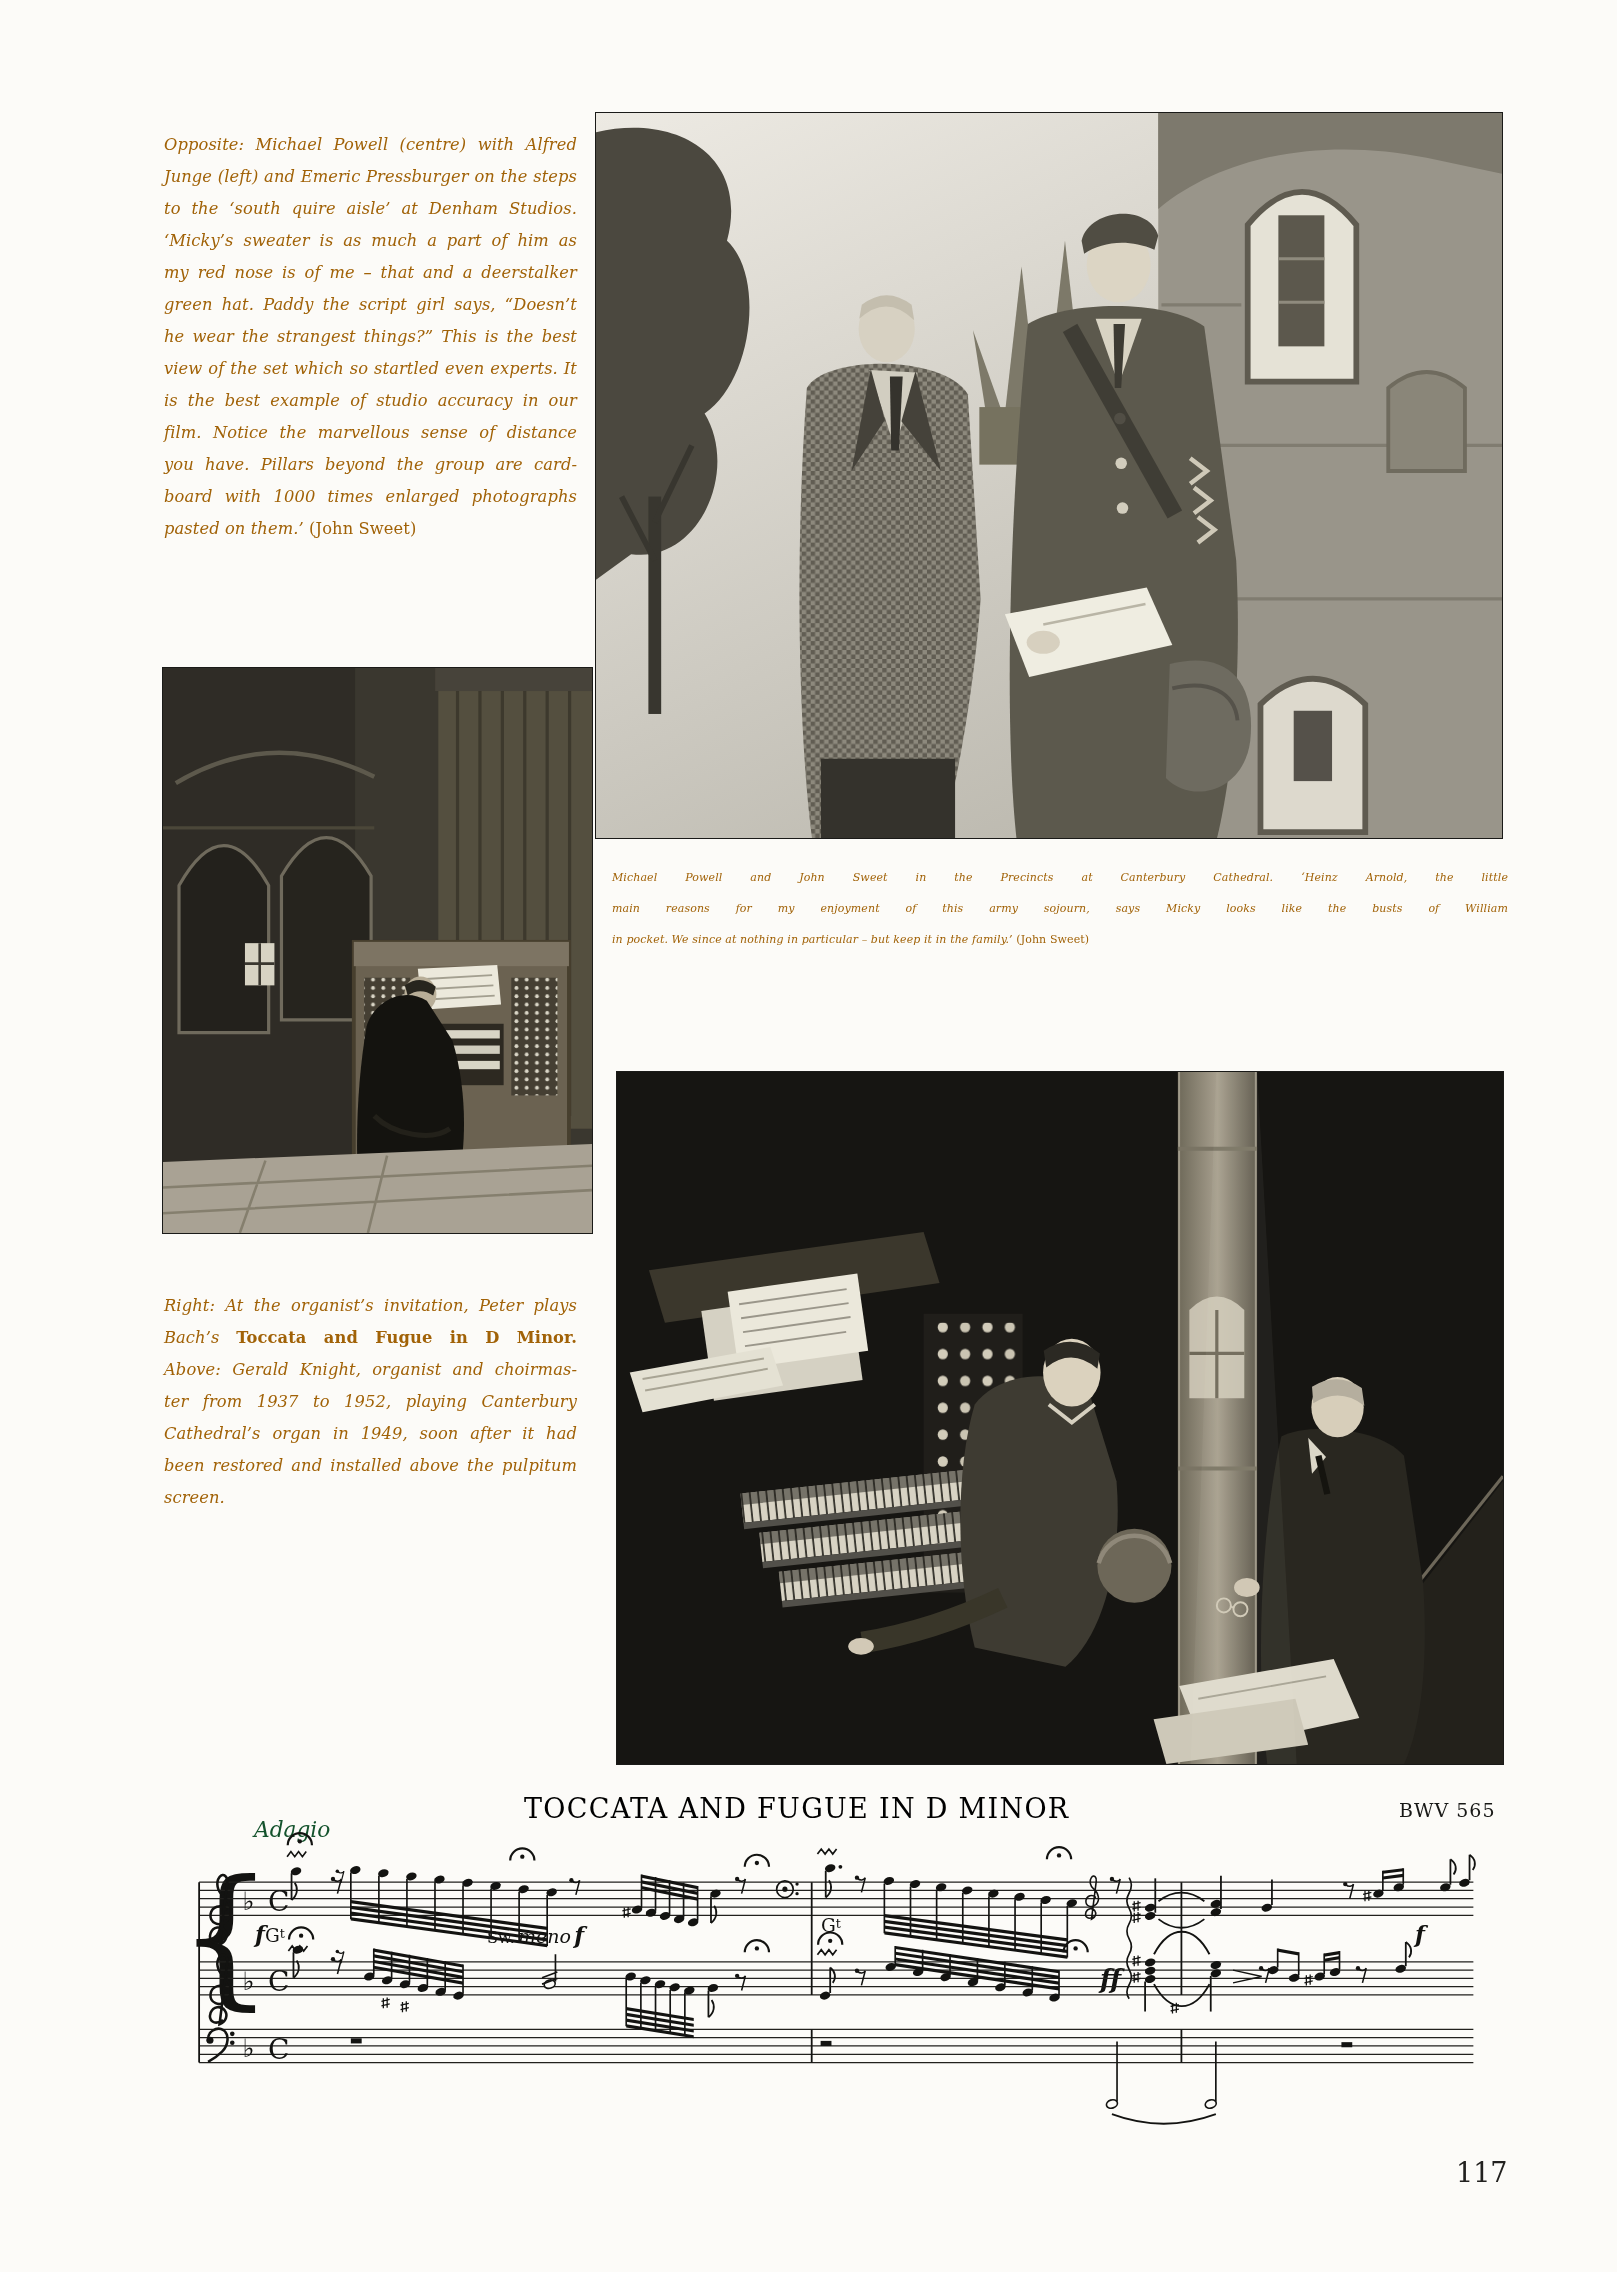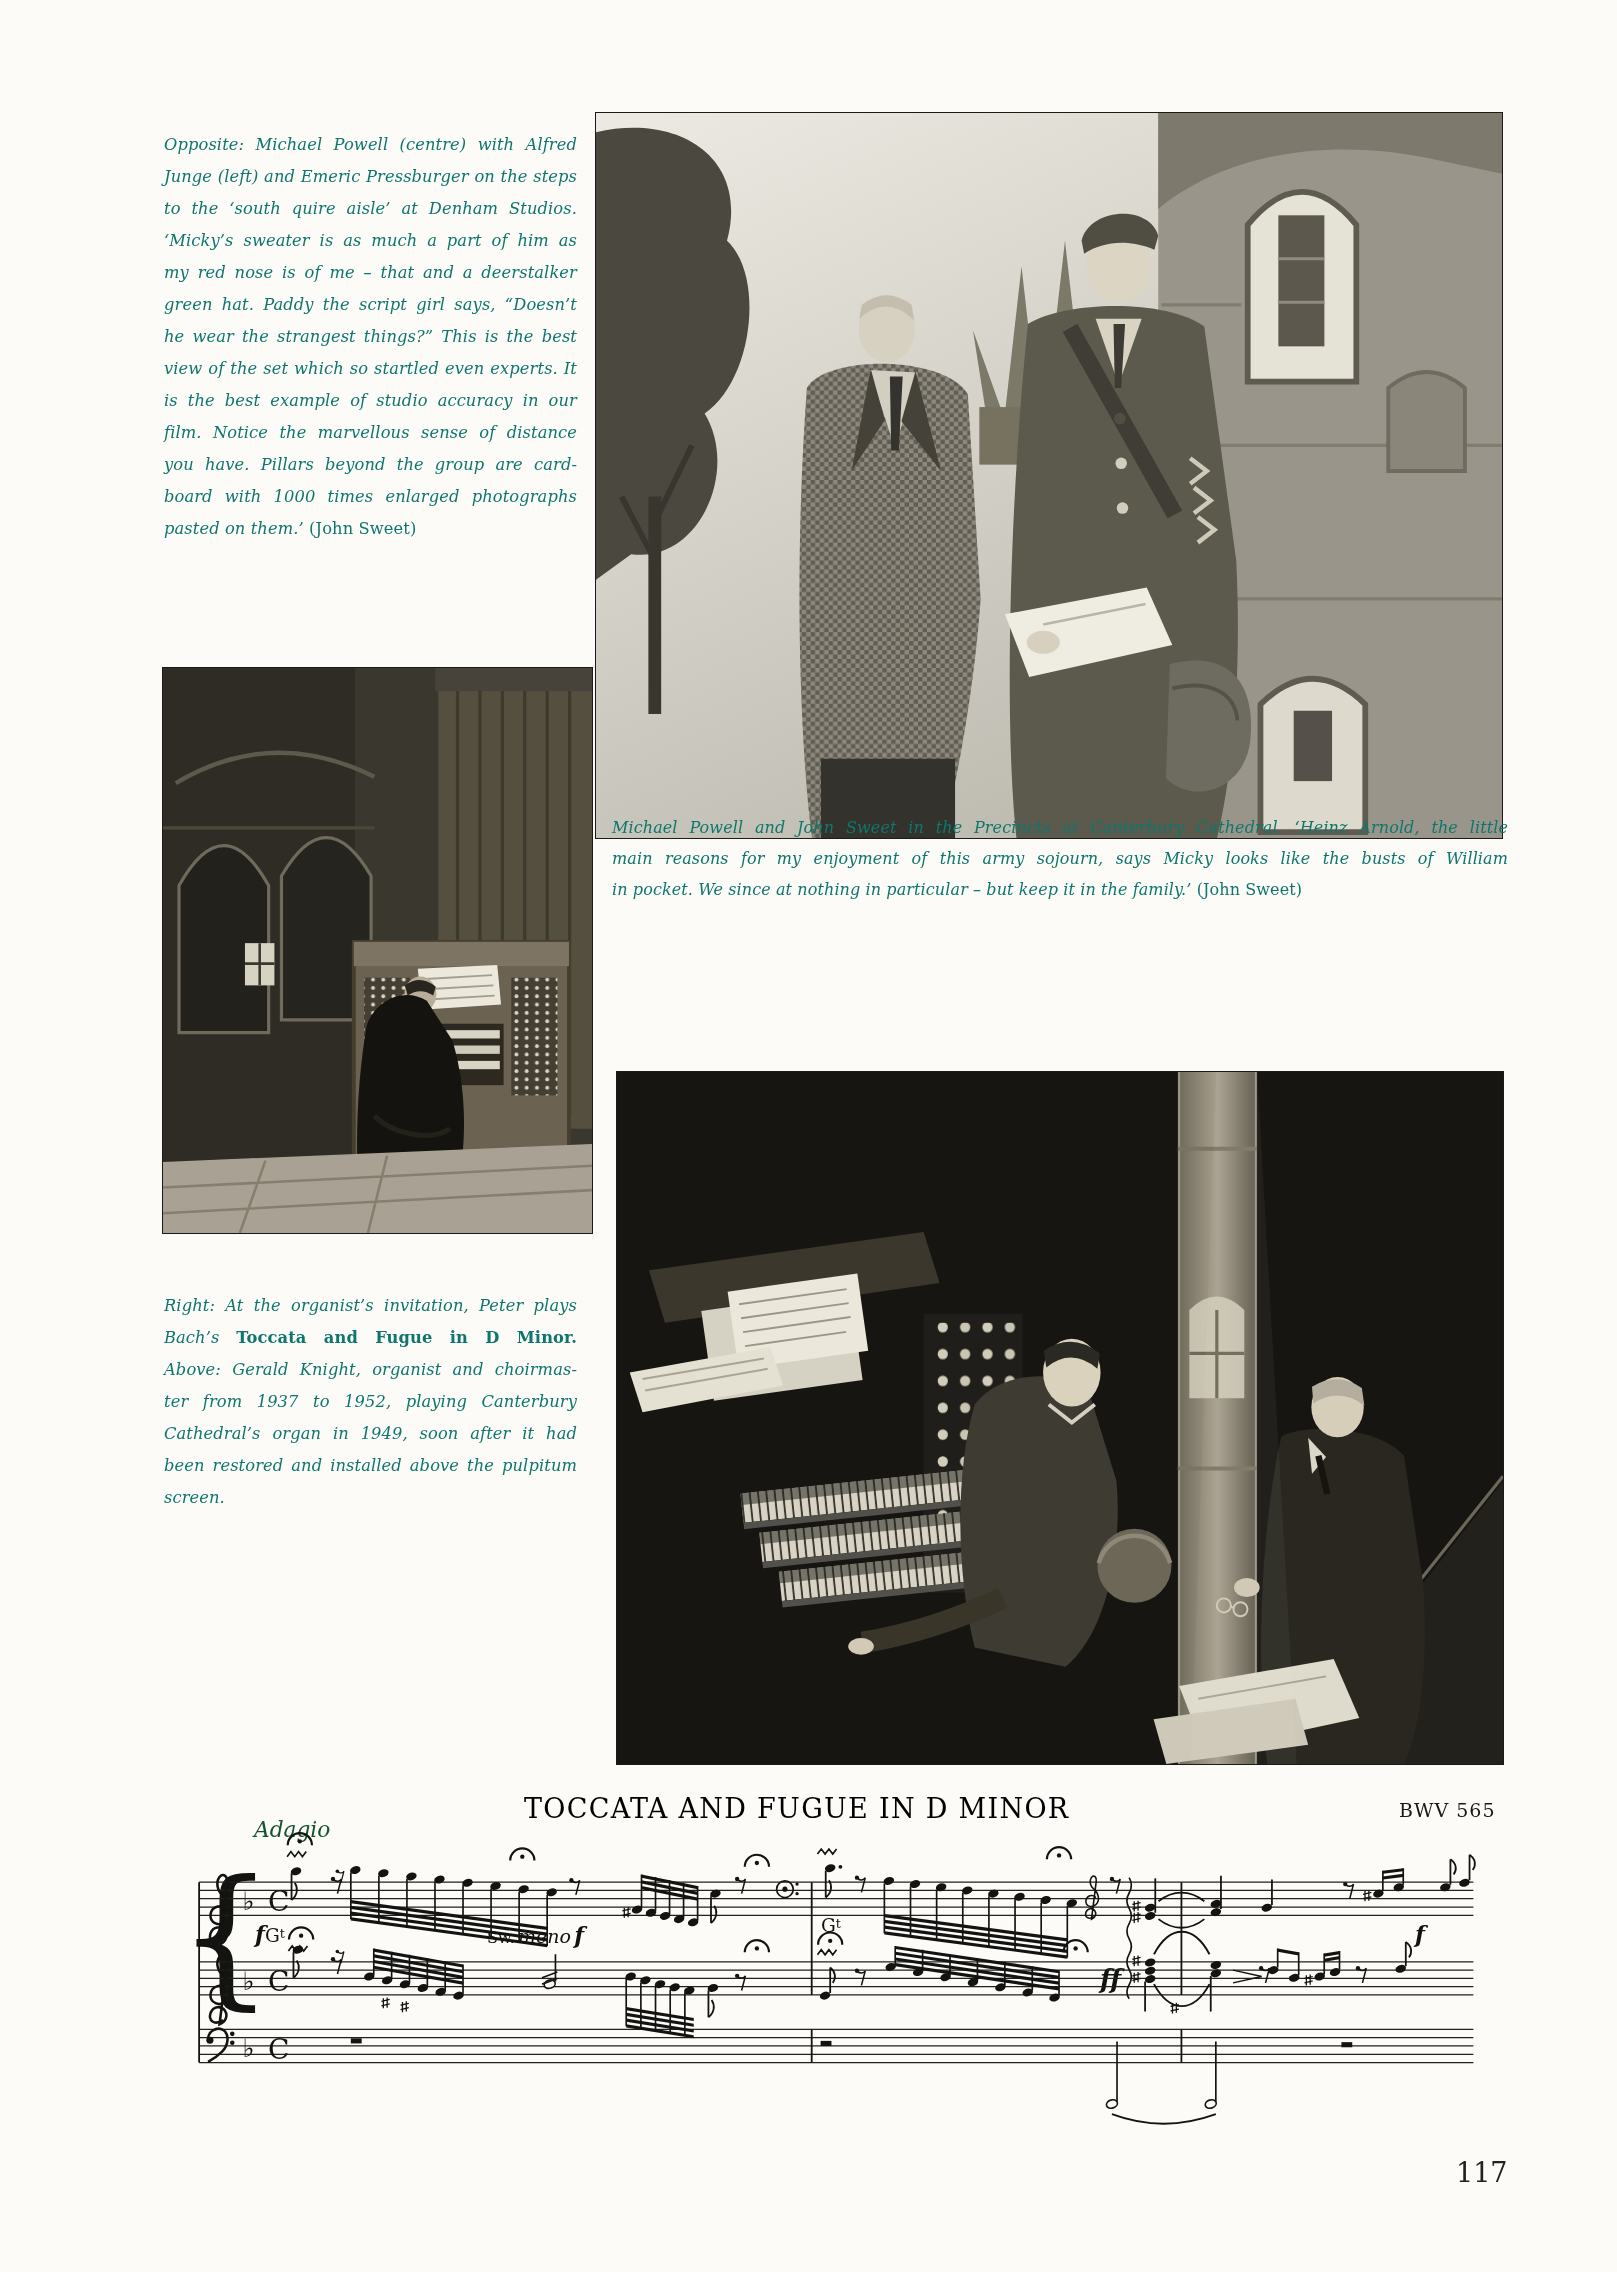--- a/index.html
+++ b/index.html
@@ -4,26 +4,26 @@
 <style>
   * { margin:0; padding:0; box-sizing:border-box; }
   html,body { background:#e9e7e2; }
   .page {
     position:relative; width:1618px; height:2273px;
     background:#fcfbf8; color:#1b1b1b;
     font-family:"DejaVu Serif", serif;
     overflow:hidden;
   }
   
-  .cap { position:absolute; font-style:italic; color:#0f766e; letter-spacing:0.1px; }
+  .cap { position:absolute; font-style:italic; color:#a16207; letter-spacing:0.1px; }
   .cap .ln { text-align:justify; text-align-last:justify; white-space:normal; }
   .cap .ln.last { text-align-last:left; }
   .credit { font-style:normal; }
   .cap-opposite { left:164px; top:129px;  width:413px;  font-size:16.3px; line-height:32px; }
-  .cap-precincts{ left:612px; top:812px; width:896px; font-size:16px;   line-height:31px; }
+  .cap-precincts{ left:612px; top:862px; width:896px; font-size:11px;   line-height:31px; }
   .cap-organist { left:164px; top:1261px; width:413px;  font-size:16.3px; line-height:32px;margin-top:29px; }
   .bold-work { font-style:normal; font-weight:bold; }
   
   .photo { position:absolute; border:1.9px solid #1a1a18; background:#777; }
   .photo svg { display:block; width:100%; height:100%; }
   .photo-precincts { left:595px;  top:112px;  width:908px; height:727px; }
   .photo-organ     { left:162px;  top:667px; width:431px;  height:567px; }
   .photo-film      { left:616px;  top:1071px; width:888px; height:694px; }
   
   .score-title { position:absolute; left:524px; top:1793px; font-size:27px; letter-spacing:1.3px; color:#000000; }

